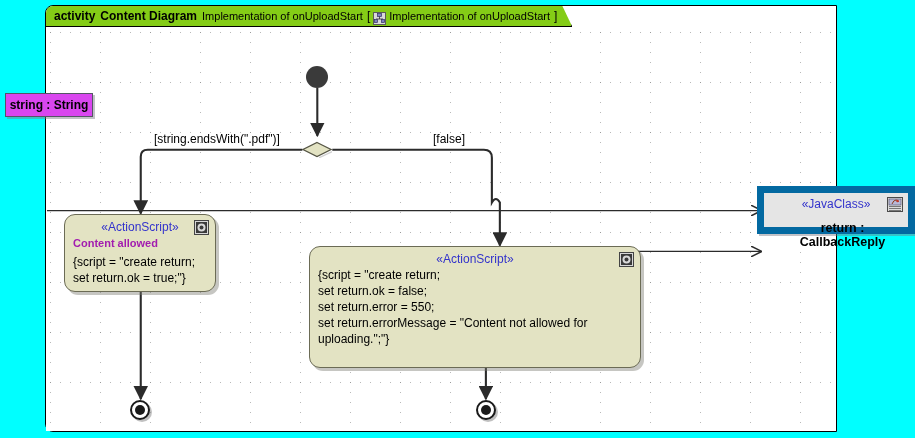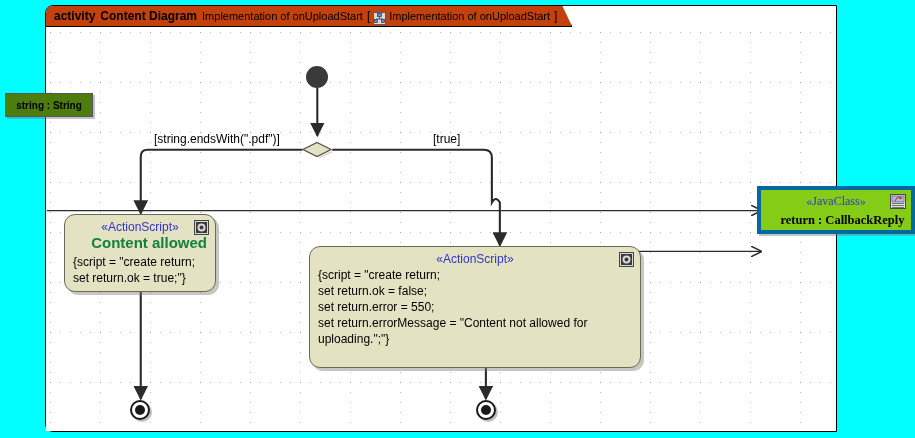--- a/index.html
+++ b/index.html
@@ -55,21 +55,21 @@
 
   
   .frame-header {
     position: absolute;
     left: 0;
     top: 0;
     height: 21px;
     border-bottom: 1px solid #000000;
     border-right: 1px solid #000000;
     border-radius: 7px 0 0 0;
-    background: #c2410c;
+    background: #84cc16;
     display: flex;
     align-items: center;
     padding: 0 14px 0 8px;
     box-sizing: border-box;
     white-space: nowrap;
     
     clip-path: polygon(0 0, calc(100% - 10px) 0, 100% 100%, 0 100%);
   }
   .frame-header-kind {
     font-size: 12px;
@@ -97,50 +97,49 @@
   }
 
   
   .node {
     position: absolute;
     box-sizing: border-box;
   }
 
   
   .objnode {
-    background: #4d7c0f;
+    background: #d946ef;
     border: 1px solid #555566;
     display: flex;
     align-items: center;
     justify-content: center;
-    font-size: 10px;
+    font-size: 12px;
     font-weight: bold;
     color: #000000;
     box-shadow: 2px 2px 0 rgba(120,120,130,0.45);
   }
 
   
   .classnode {
-    background: #84cc16;
-    border: 4px solid #0369a1;
+    background: #e5e5e5;
+    border: 7px solid #0369a1;
     box-shadow: 2px 2px 0 rgba(120,120,130,0.45);
     padding-top: 4px;
-    font-family: Liberation Serif, serif;
   }
   .classnode .stereo {
     text-align: center;
     font-size: 12px;
     color: #3333CC;
   }
   .classnode .cname {
     text-align: center;
     font-size: 12.5px;
     font-weight: bold;
     color: #000000;
-    margin-top: 4px;
+    margin-top: 10px;
     padding-left: 13px;
   }
   .class-badge {
     position: absolute;
     right: 5px;
     top: 4px;
     width: 16px;
     height: 15px;
   }
 
@@ -152,24 +151,24 @@
     box-shadow: 3px 3px 0 rgba(120,120,110,0.42);
     padding: 5px 8px 2px 8px;
   }
   .action .stereo {
     text-align: center;
     font-size: 12px;
     color: #3333CC;
     line-height: 15px;
   }
   .action .aname {
-    text-align: right;
-    font-size: 15px;
+    text-align: left;
+    font-size: 11px;
     font-weight: bold;
-    color: #15803d;
+    color: #a21caf;
     line-height: 16px;
     margin-bottom: 3px;
   }
   .action .abody {
     font-size: 12px;
     color: #000000;
     line-height: 16px;
     white-space: pre-wrap;
   }
   .action-badge {
@@ -272,21 +271,21 @@
 
       <div class="decision" style="left:256px; top:113px;">
         <svg width="30" height="17" viewBox="0 0 30 17">
           <polygon points="15,1.5 29,8.5 15,15.5 1,8.5" fill="#E3E3C3" stroke="#555544" stroke-width="1.2"></polygon>
           <polygon points="17,16 31,9.5 31,11 17,17.5" fill="#aaaaaa" opacity="0.55"></polygon>
         </svg>
       </div>
 
       <div class="guard" style="left:108px; top:104px;">[string.endsWith(".pdf")]</div>
 
-      <div class="guard" style="left:387px; top:104px;">[true]</div>
+      <div class="guard" style="left:387px; top:104px;">[false]</div>
 
       <div class="node action" style="left:18px; top:186px; width:152px; height:78px;">
         <div class="action-badge">
           <svg width="15" height="15" viewBox="0 0 15 15">
             <rect x="0.5" y="0.5" width="14" height="14" fill="#d8d8d8" stroke="#444"></rect>
             <rect x="2" y="2" width="11" height="11" fill="#3a3a3a"></rect>
             <circle cx="7.5" cy="7.5" r="4" fill="#d8d8d8"></circle>
             <circle cx="7.5" cy="7.5" r="2" fill="#3a3a3a"></circle>
           </svg>
         </div>

